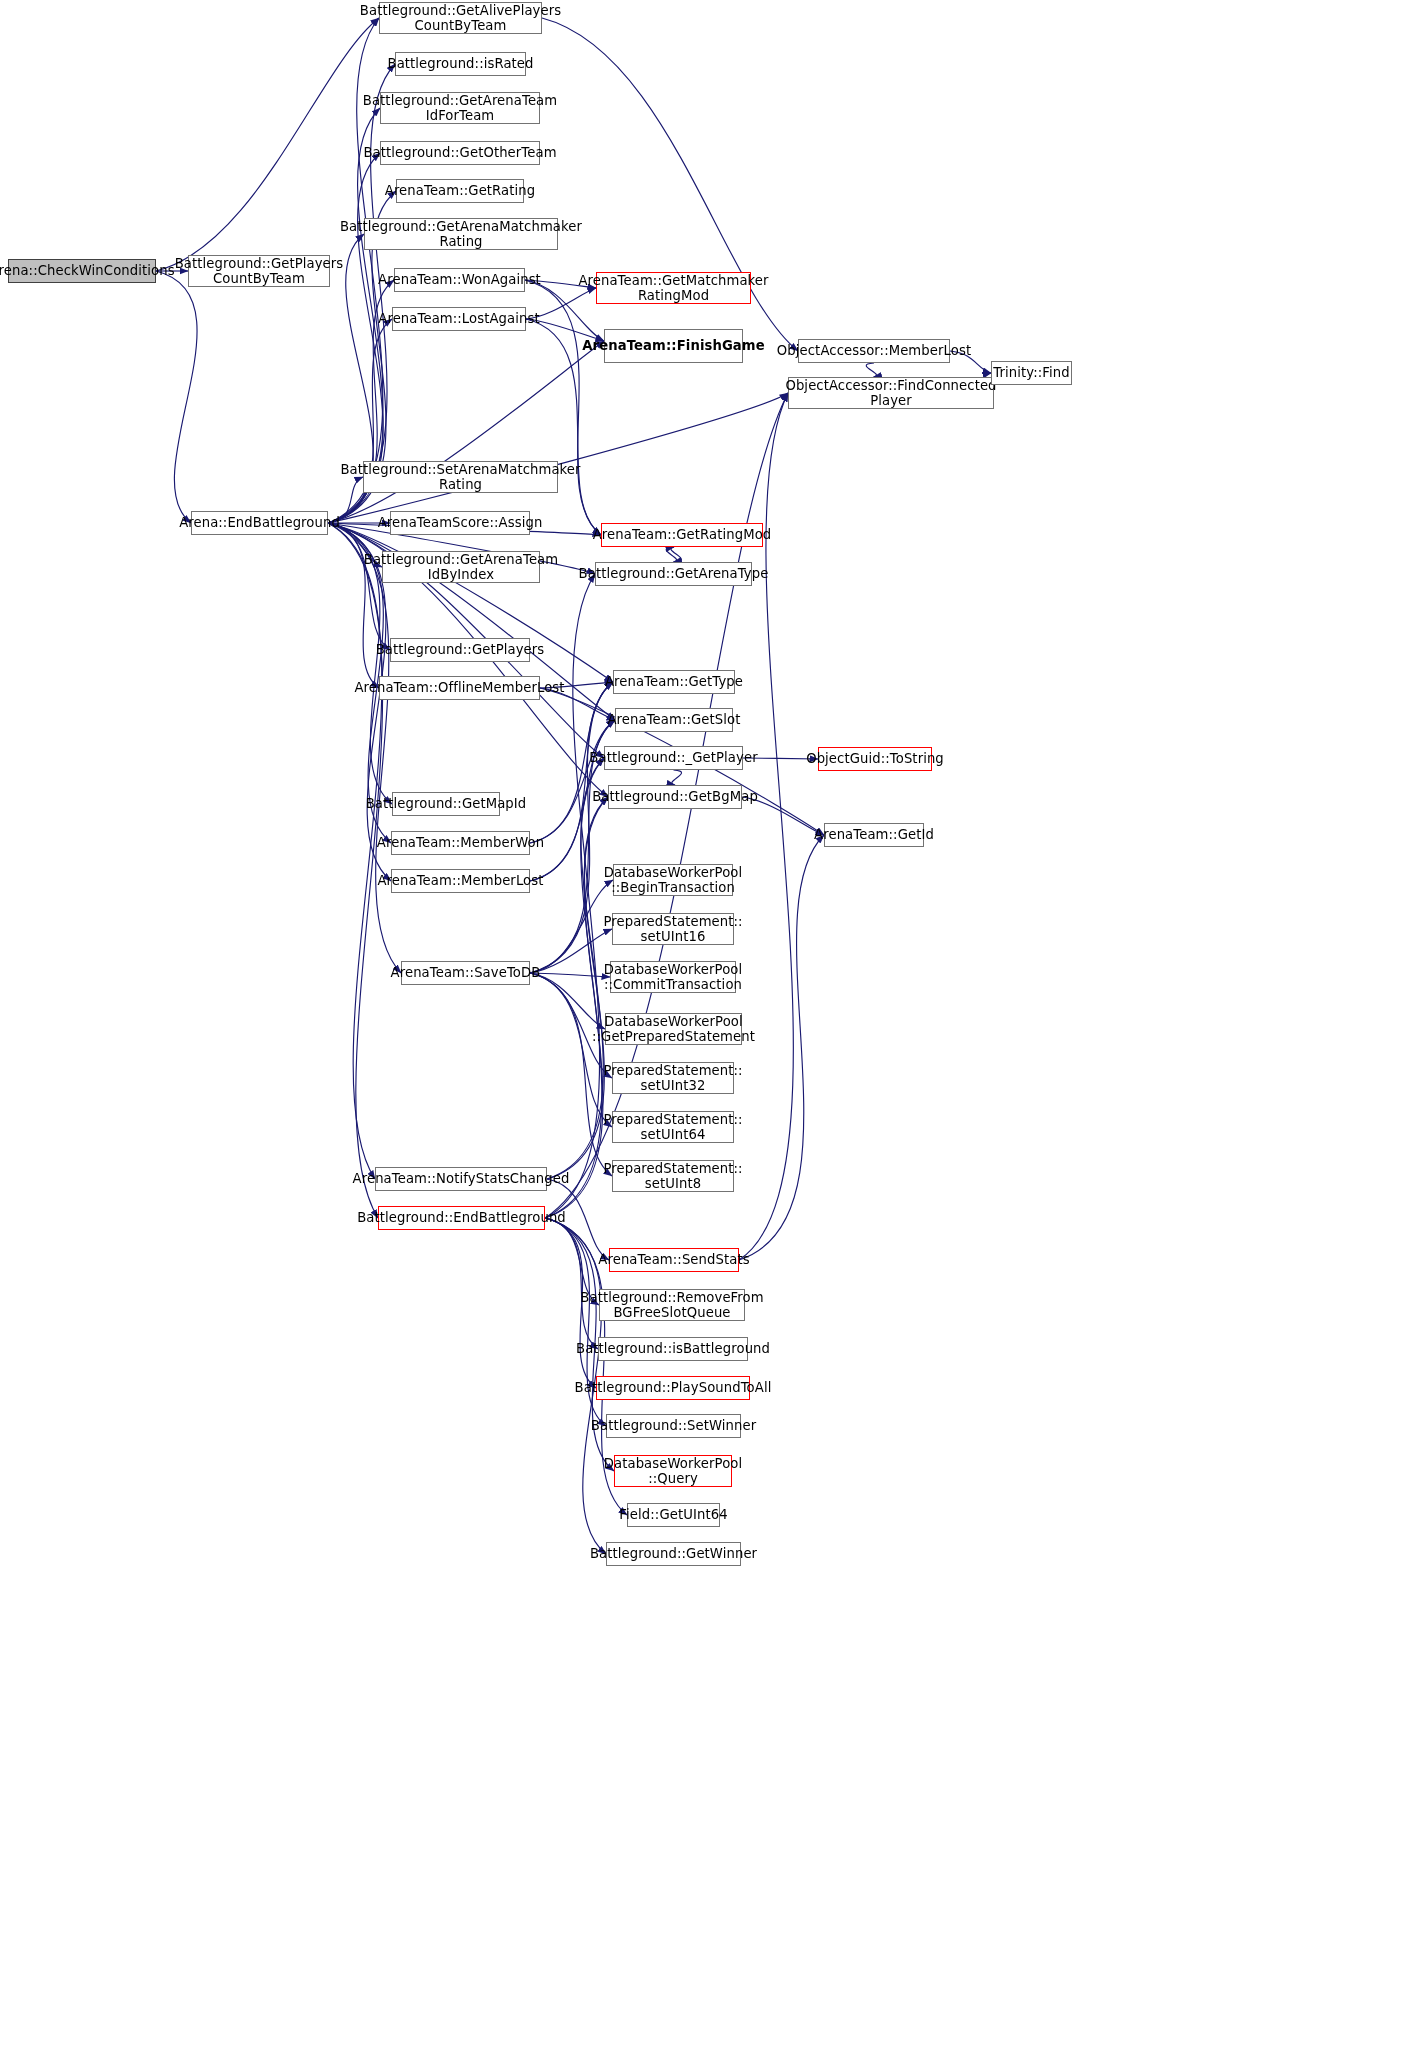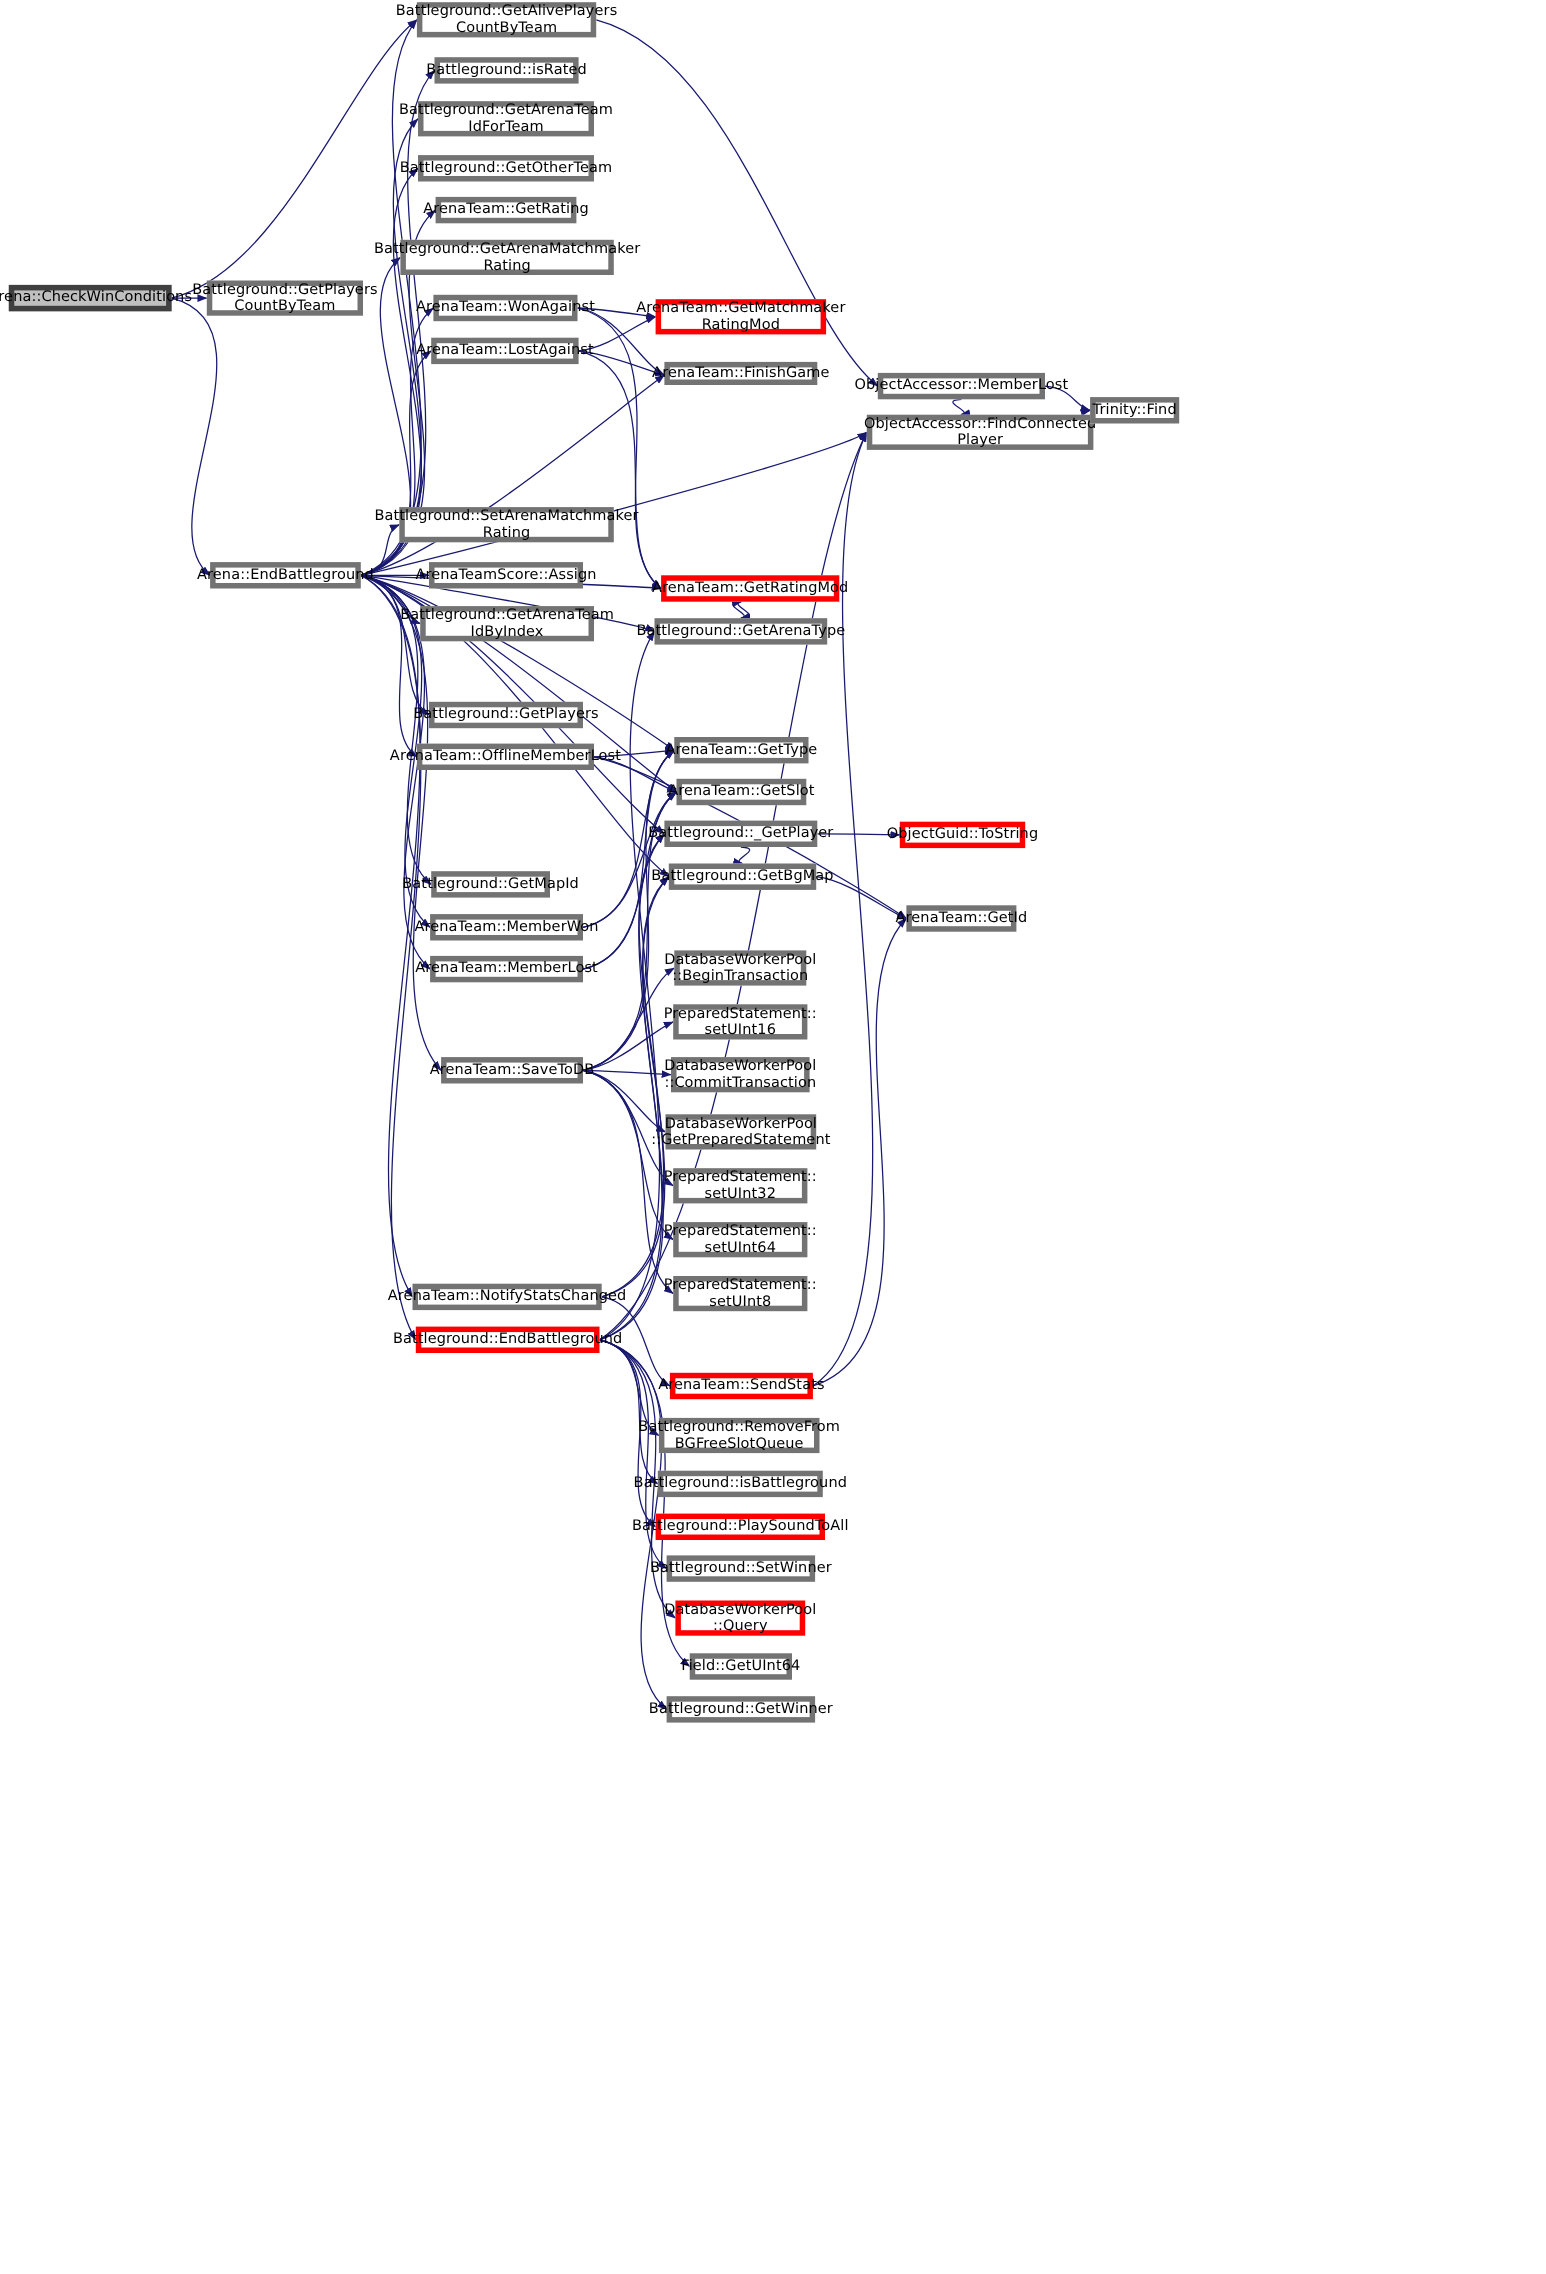--- a/index.html
+++ b/index.html
@@ -5,21 +5,21 @@
   html,body{margin:0;padding:0;background:#ffffff;}
   body{font-family:"DejaVu Sans","Liberation Sans",sans-serif;}
   #canvas{position:relative;width:1405px;height:2067px;background:#fff;overflow:hidden;}
   #edges{position:absolute;left:0;top:0;width:1405px;height:2067px;pointer-events:none;}
   .node{
     position:absolute;
     box-sizing:border-box;
     display:flex;align-items:center;justify-content:center;
     text-align:center;
     background:#ffffff;
-    border:5px solid #737373;
+    border:1px solid #737373;
     color:#000000;
     font-size:13.2px;
     line-height:1.16;
     letter-spacing:0.1px;
     white-space:pre-line;
     padding:1px 4px;
     z-index:5;
   }
   .node.red{border-color:#ff0000;}
   .node.root{background:#bfbfbf;border-color:#404040;}
@@ -124,21 +124,21 @@
       <div class="node" style="left: 380px; top: 92px; width: 160px; height: 32px;">Battleground::GetArenaTeam
 IdForTeam</div>
       <div class="node" style="left: 380px; top: 141px; width: 160px; height: 24px;">Battleground::GetOtherTeam</div>
       <div class="node" style="left: 396px; top: 179px; width: 128px; height: 24px;">ArenaTeam::GetRating</div>
       <div class="node" style="left: 364px; top: 218px; width: 194px; height: 32px;">Battleground::GetArenaMatchmaker
 Rating</div>
       <div class="node" style="left: 394px; top: 268px; width: 131px; height: 24px;">ArenaTeam::WonAgainst</div>
       <div class="node" style="left: 392px; top: 307px; width: 134px; height: 24px;">ArenaTeam::LostAgainst</div>
       <div class="node red" style="left: 596px; top: 272px; width: 155px; height: 32px;">ArenaTeam::GetMatchmaker
 RatingMod</div>
-      <div class="node" style="left: 604px; top: 329px; width: 139px; height: 21px;">ArenaTeam::FinishGame</div>
+      <div class="node" style="left: 604px; top: 329px; width: 139px; height: 34px; font-weight: bold;">ArenaTeam::FinishGame</div>
       <div class="node" style="left: 798px; top: 339px; width: 152px; height: 24px;">ObjectAccessor::MemberLost</div>
       <div class="node" style="left: 788px; top: 377px; width: 206px; height: 32px;">ObjectAccessor::FindConnected
 Player</div>
       <div class="node" style="left: 991px; top: 361px; width: 81px; height: 24px;">Trinity::Find</div>
       <div class="node" style="left: 191px; top: 511px; width: 137px; height: 24px;">Arena::EndBattleground</div>
       <div class="node" style="left: 363px; top: 461px; width: 195px; height: 32px;">Battleground::SetArenaMatchmaker
 Rating</div>
       <div class="node" style="left: 390px; top: 511px; width: 140px; height: 24px;">ArenaTeamScore::Assign</div>
       <div class="node" style="left: 382px; top: 551px; width: 158px; height: 32px;">Battleground::GetArenaTeam
 IdByIndex</div>

